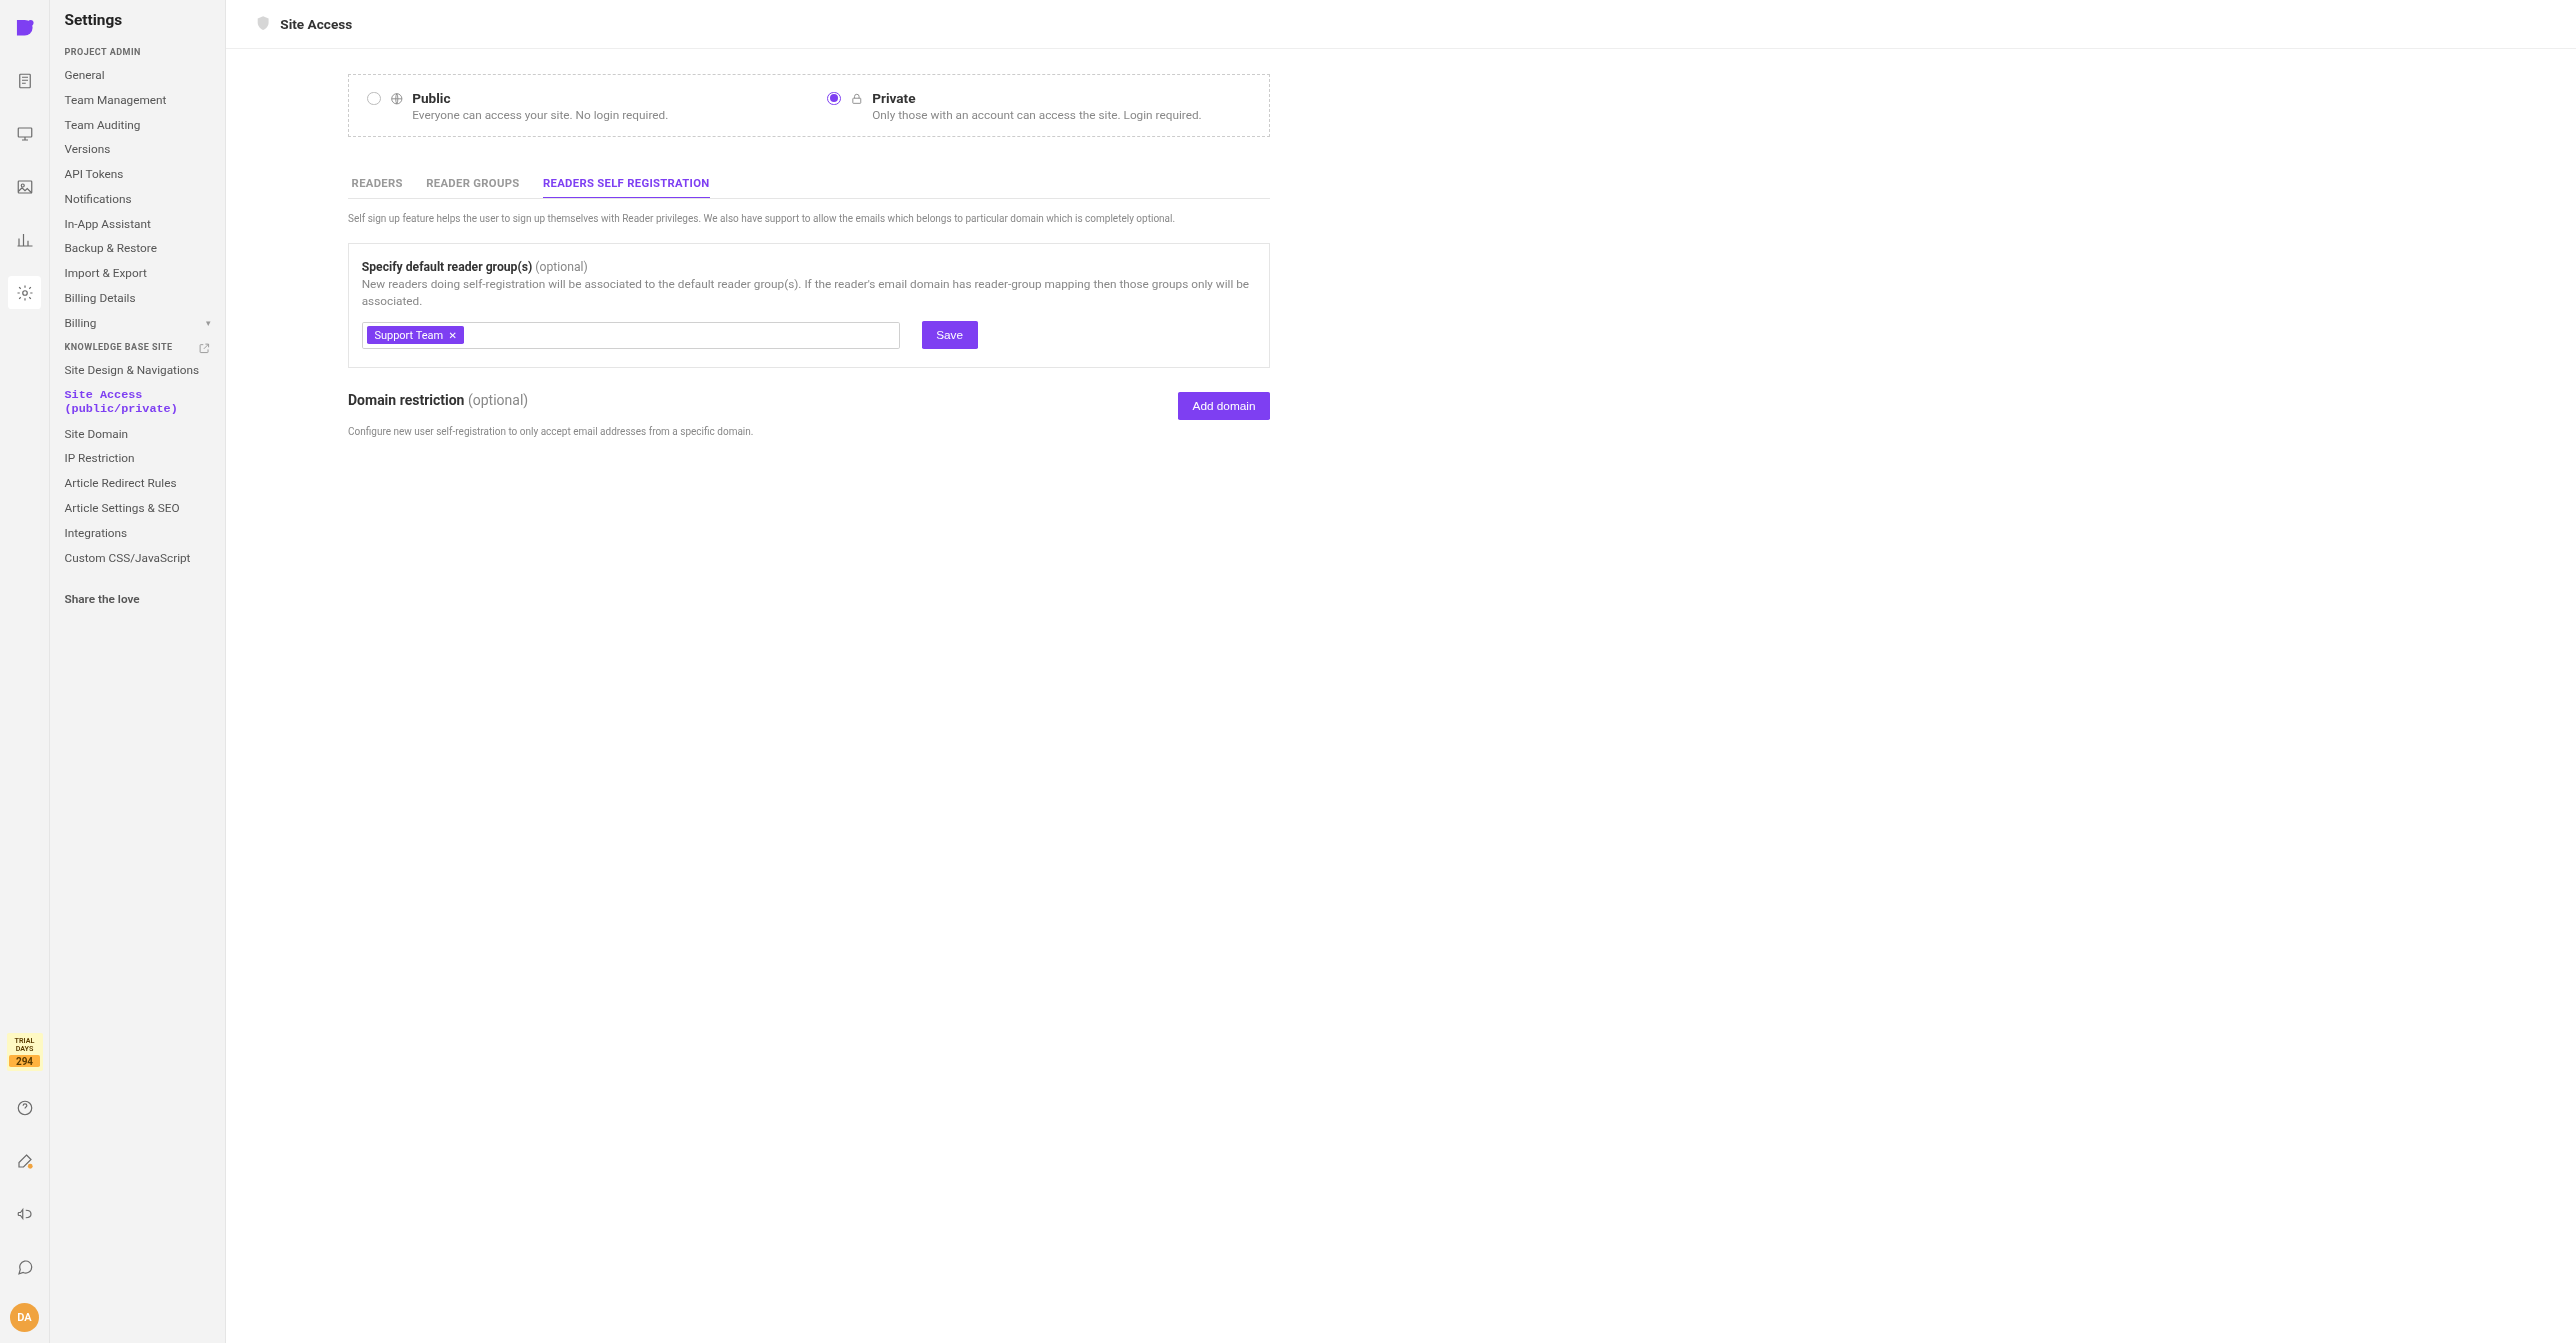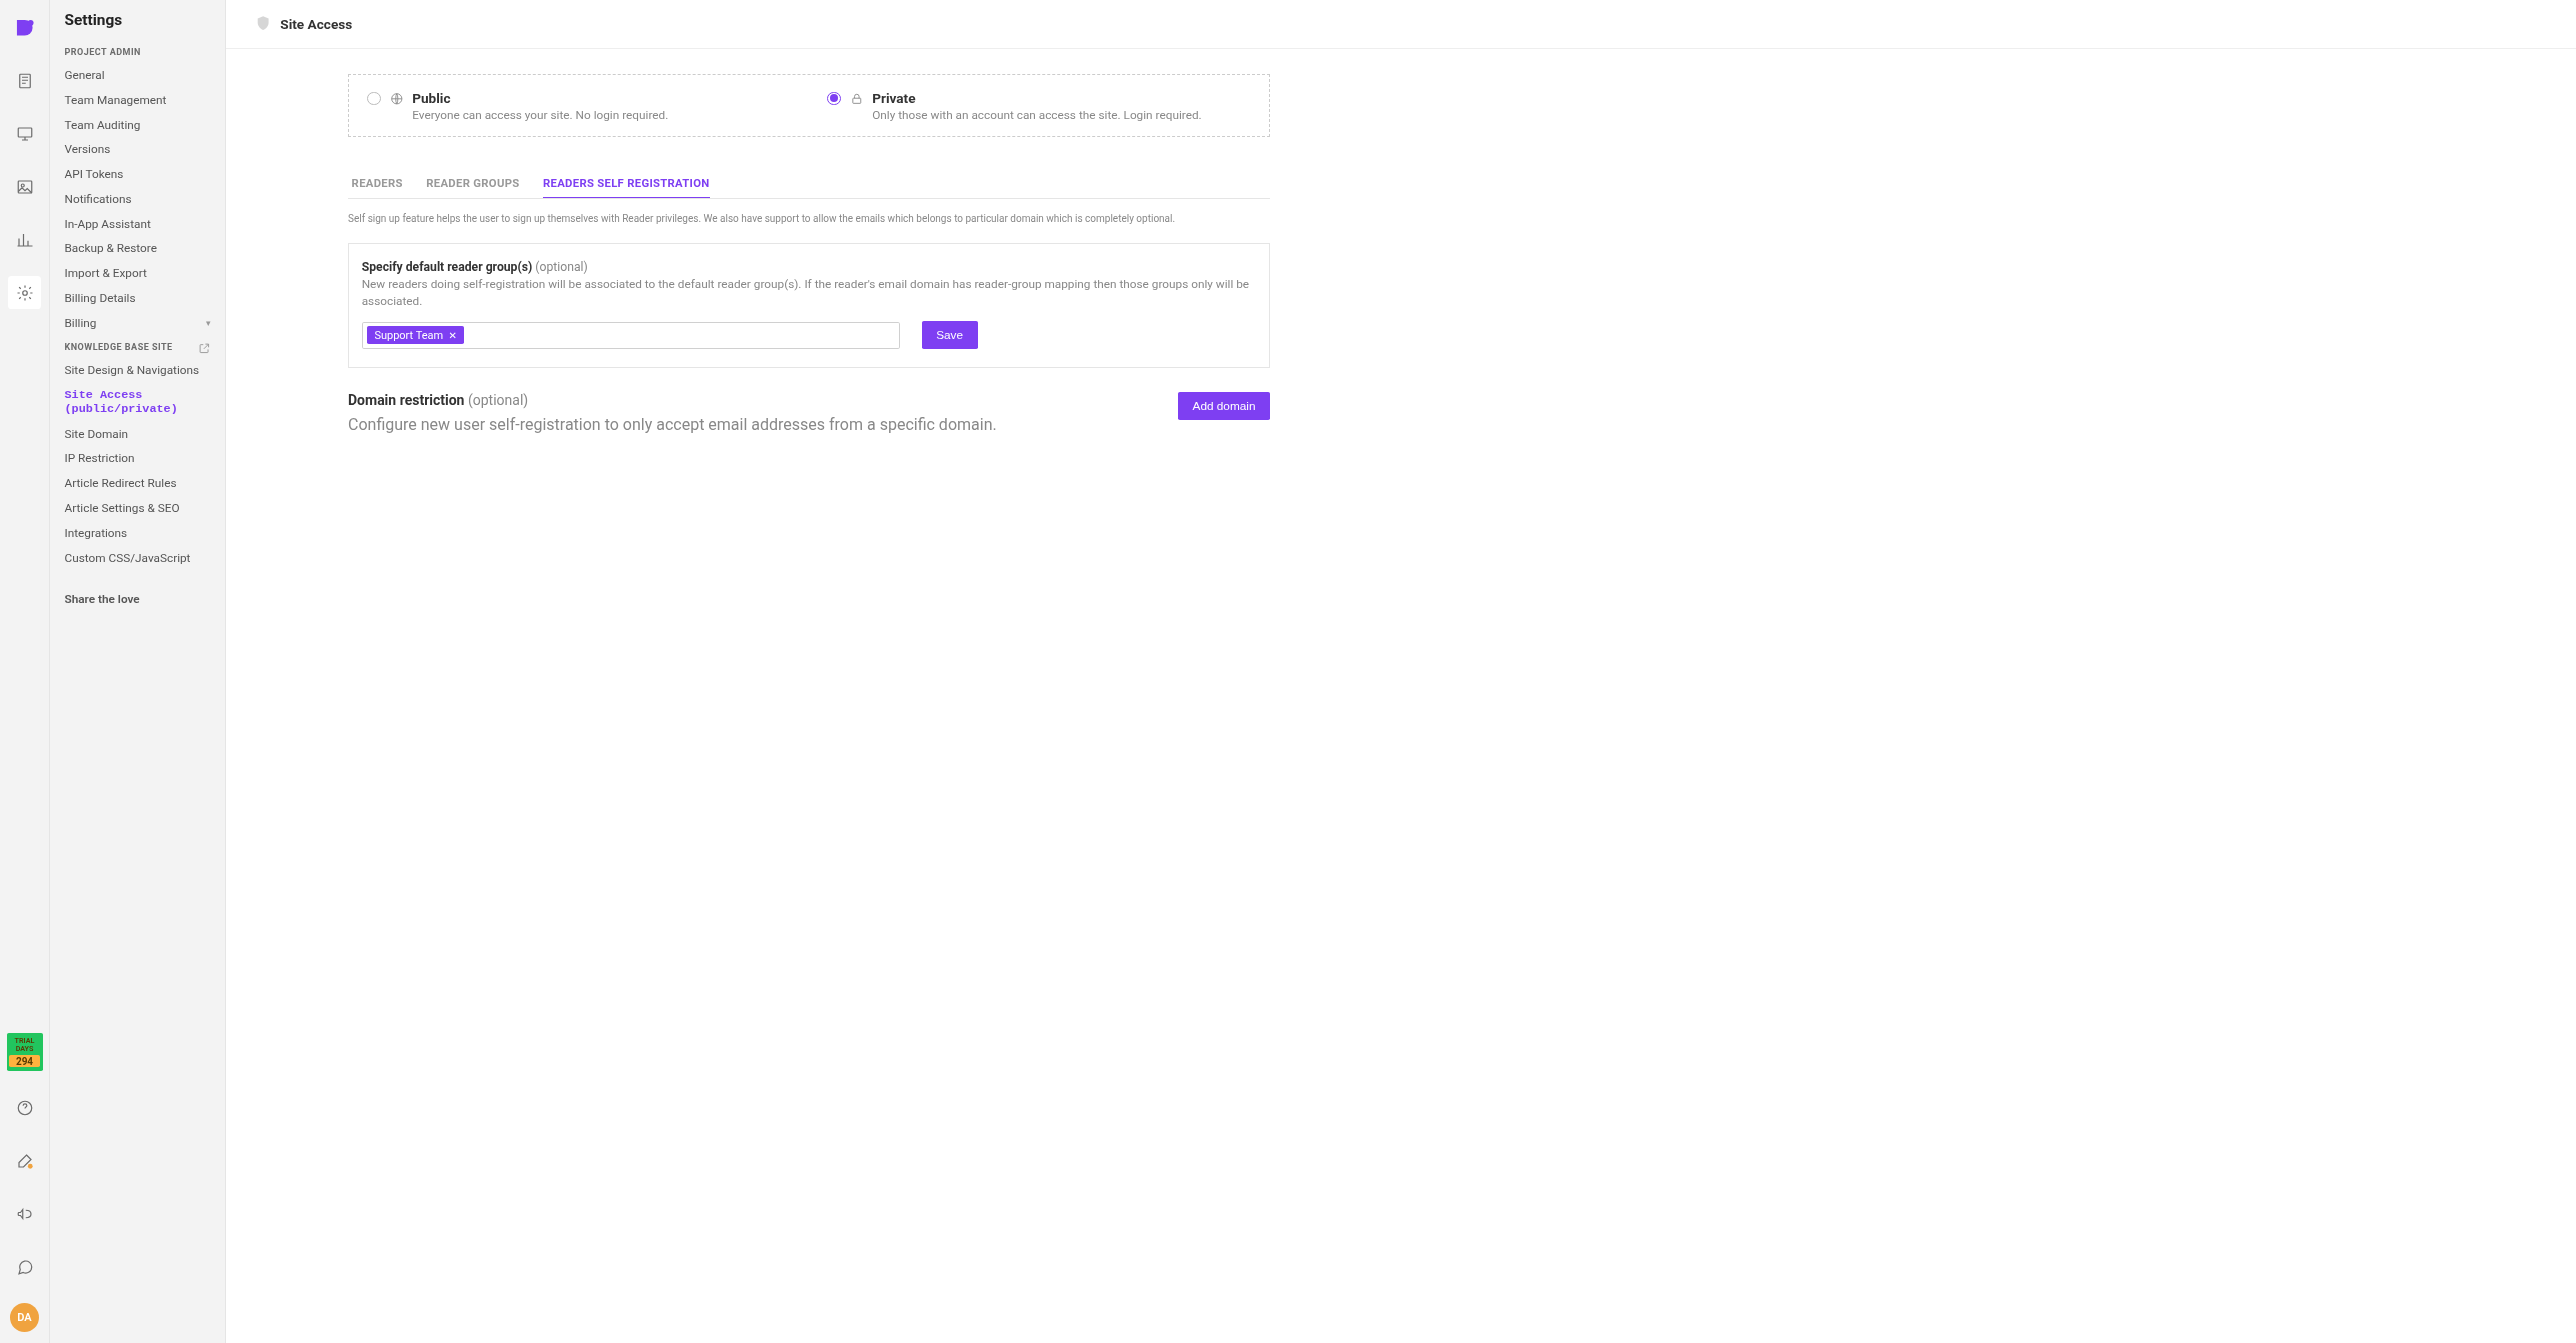--- a/index.html
+++ b/index.html
@@ -32,21 +32,21 @@
     border-radius: 3.6px;
   }
   .icon-rail .rail-icon.active {
     background: #fff;
   }
   .icon-rail .rail-icon svg { width: 18px; height: 18px; }
   .icon-rail .logo svg { width: 23.5px; height: 23.5px; }
   .icon-rail .spacer { flex: 1; }
   .trial-chip {
     width: 36px;
-    background: #22c55e;
+    background: #fef9c3;
     border-radius: 1.8px;
     text-align: center;
     padding: 3.6px 0;
     font-size: 7.2px;
     line-height: 1.1;
     color: #5a3b00;
     font-weight: 600;
     cursor: pointer;
   }
   .trial-chip .days {
@@ -323,23 +323,23 @@
   .domain-row .left .title {
     font-size: 14px;
     font-weight: 700;
     color: #333;
   }
   .domain-row .left .title .opt {
     font-weight: 400;
     color: #888;
   }
   .domain-row .left .desc {
-    font-size: 16px;
+    font-size: 10px;
     color: #888;
-    margin-top: 7px;
+    margin-top: 18px;
   }
 </style>
 </head>
 <body>
 
 <nav class="icon-rail">
   <div class="rail-icon logo">
     <svg viewBox="0 0 24 24" fill="none">
         <path d="M4 4h8a8 8 0 0 1 0 16H4V4z" fill="#7e3ff2"></path>
         <circle cx="18" cy="7" r="3" fill="#7e3ff2"></circle>

